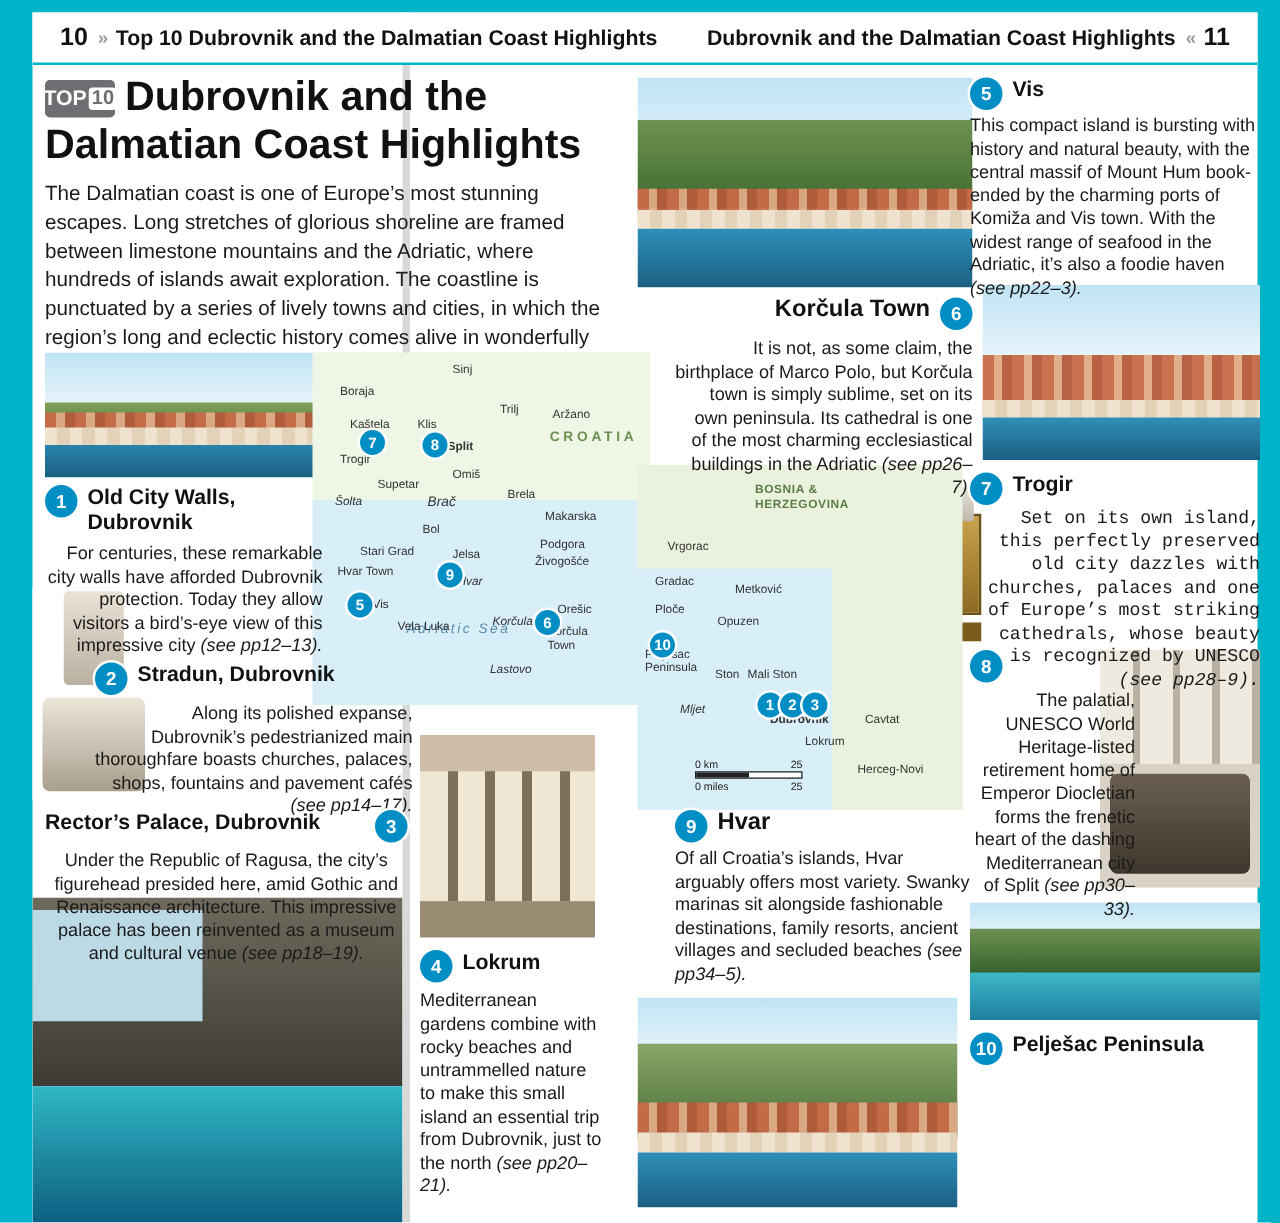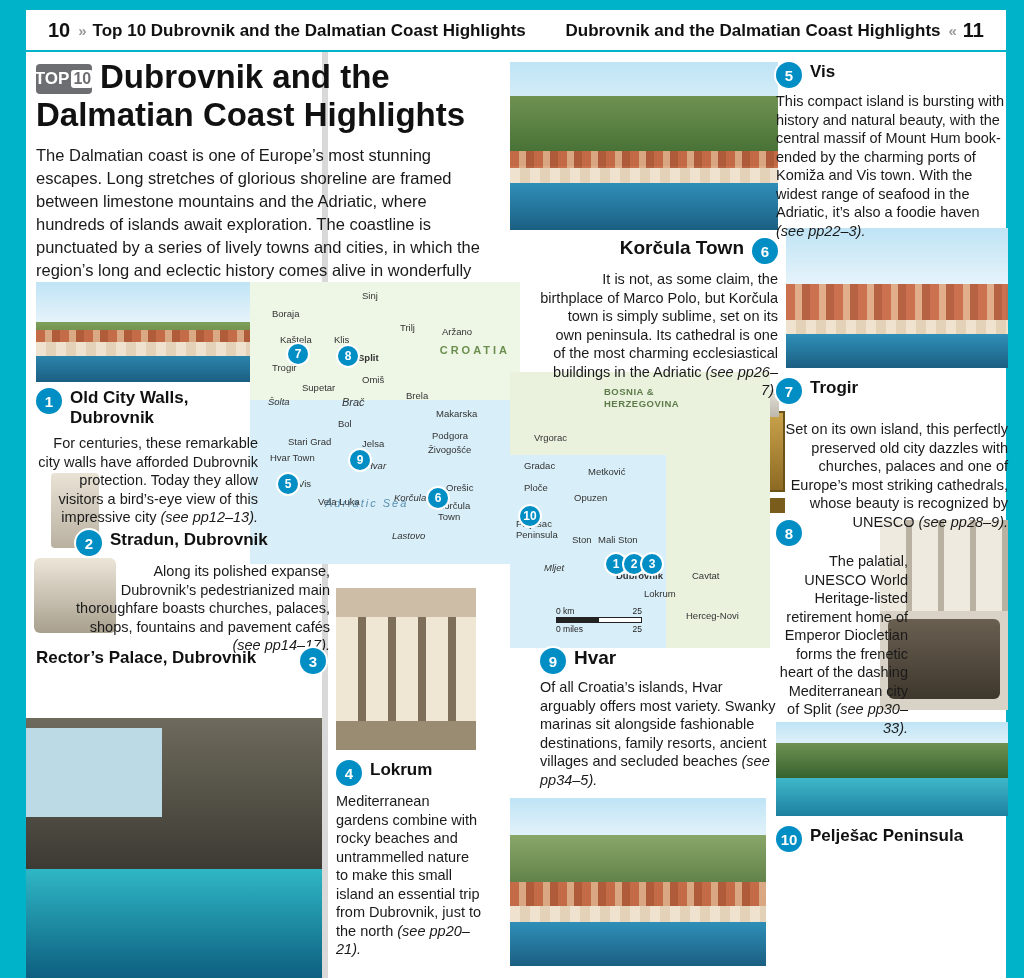--- a/index.html
+++ b/index.html
@@ -323,20 +323,24 @@
       <span>Along its polished expanse, Dubrovnik’s pedestrianized main thoroughfare boasts churches, palaces, shops, fountains and pavement cafés</span>
       <i>(see pp14–17).</i>
     </div>
   </div>
 
   <div class="entry" id="entry-rectors-palace">
     <div style="display:flex;gap:8px;align-items:flex-start;justify-content:space-between">
       <div class="etitle">Rector’s Palace, Dubrovnik</div>
       <div class="numbadge" style="position:relative;flex:0 0 26px">3</div>
     </div>
+    <div class="ebody center-align" style="margin-top:6px;">
+      <span>Under the Republic of Ragusa, the city’s figurehead presided here, amid Gothic and Renaissance architecture. This impressive palace has been reinvented as a museum and cultural venue</span>
+      <i>(see pp18–19).</i>
+    </div>
   </div>
 
   <div class="entry" id="entry-lokrum">
     <div style="display:flex;gap:8px;align-items:flex-start">
       <div class="numbadge" style="position:relative;flex:0 0 26px">4</div>
       <div class="etitle">Lokrum</div>
     </div>
     <div class="ebody" style="margin-top:6px;">
       <span>Mediterranean gardens combine with rocky beaches and untrammelled nature to make this small island an essential trip from Dubrovnik, just to the north</span>
       <i>(see pp20–21).</i>
@@ -363,21 +367,21 @@
       <span>It is not, as some claim, the birthplace of Marco Polo, but Korčula town is simply sublime, set on its own peninsula. Its cathedral is one of the most charming ecclesiastical buildings in the Adriatic</span>
       <i>(see pp26–7).</i>
     </div>
   </div>
 
   <div class="entry" id="entry-trogir">
     <div style="display:flex;gap:8px;align-items:flex-start">
       <div class="numbadge" style="position:relative;flex:0 0 26px">7</div>
       <div class="etitle">Trogir</div>
     </div>
-    <div class="ebody right-align" style="margin-top:16px;">
+    <div class="ebody right-align" style="margin-top:2px;font-family:Liberation Mono, monospace;">
       <span>Set on its own island, this perfectly preserved old city dazzles with churches, palaces and one of Europe’s most striking cathedrals, whose beauty is recognized by UNESCO</span>
       <i>(see pp28–9).</i>
     </div>
   </div>
 
   <div class="entry" id="entry-diocletian">
     <div style="display:flex;gap:8px;align-items:flex-start">
       <div class="numbadge" style="position:relative;flex:0 0 26px">8</div>
     </div>
     <div class="ebody right-align" style="margin-top:6px;">

